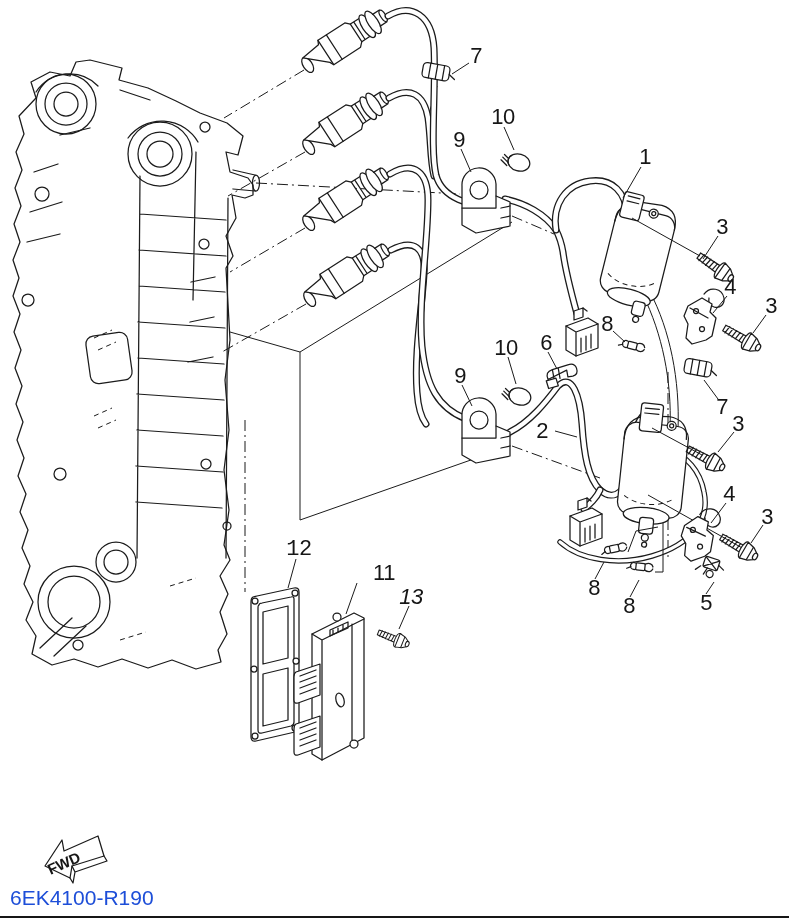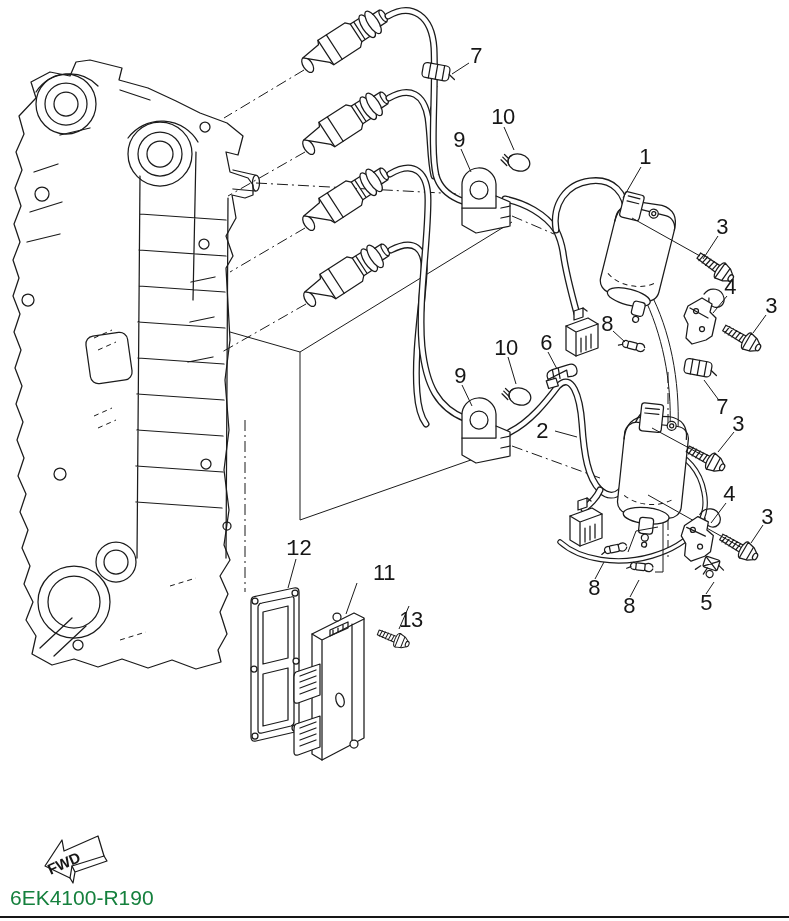--- a/index.html
+++ b/index.html
@@ -4,21 +4,21 @@
 <style>
   html,body{margin:0;padding:0;background:#fff;}
   body{width:789px;height:921px;position:relative;overflow:hidden;
        font-family:"Liberation Sans",sans-serif;color:#161616;}
   #stage{position:absolute;left:0;top:0;width:789px;height:921px;}
   svg{position:absolute;left:0;top:0;}
   .callout{position:absolute;transform:translate(-50%,-50%);
            font:400 22px "Liberation Sans",sans-serif;color:#161616;
            letter-spacing:-0.5px;white-space:nowrap;}
   .part-code{position:absolute;left:10px;top:886px;
-             font:400 21px "Liberation Sans",sans-serif;color:#15803d;}
+             font:400 21px "Liberation Sans",sans-serif;color:#1d4ed8;}
   .bottom-rule{position:absolute;left:0;top:916px;width:789px;height:2px;background:#161616;}
   
   .ln{fill:none;stroke:#1b1b1b;stroke-width:1.25;stroke-linecap:round;stroke-linejoin:round;}
   .lnw{fill:#ffffff;stroke:#1b1b1b;stroke-width:1.25;stroke-linejoin:round;}
   .thin{fill:none;stroke:#1b1b1b;stroke-width:1;}
   .dash{fill:none;stroke:#1b1b1b;stroke-width:1;stroke-dasharray:11 4 2 4;}
   .dsm{fill:none;stroke:#1b1b1b;stroke-width:1;stroke-dasharray:5 4;}
   .tubeo{fill:none;stroke:#1b1b1b;stroke-width:7;stroke-linecap:round;}
   .tubei{fill:none;stroke:#ffffff;stroke-width:4.4;stroke-linecap:round;}
   .tubeso{fill:none;stroke:#1b1b1b;stroke-width:5.5;stroke-linecap:round;}
@@ -320,19 +320,19 @@
       <div class="callout" style="left: 722px; top: 407px;">7</div>
       <div class="callout" style="left: 607px; top: 324px;">8</div>
       <div class="callout" style="left: 594px; top: 588px;">8</div>
       <div class="callout" style="left: 629px; top: 606px;">8</div>
       <div class="callout" style="left: 459px; top: 140px;">9</div>
       <div class="callout" style="left: 460px; top: 376px;">9</div>
       <div class="callout" style="left: 503px; top: 117px;">10</div>
       <div class="callout" style="left: 506px; top: 348px;">10</div>
       <div class="callout" style="left: 360px; top: 573px; margin-left: 24px;">11</div>
       <div class="callout" style="left: 299px; top: 549px; font-family: Liberation Mono, monospace;">12</div>
-      <div class="callout" style="left: 411px; top: 620px;">13</div>
+      <div class="callout" style="left: 411px; top: 597px; font-style: italic;">13</div>
     </div>
 
 <div class="part-code">6EK4100-R190</div>
 <div class="bottom-rule"></div>
 
 </div>
 
 </body></html>

